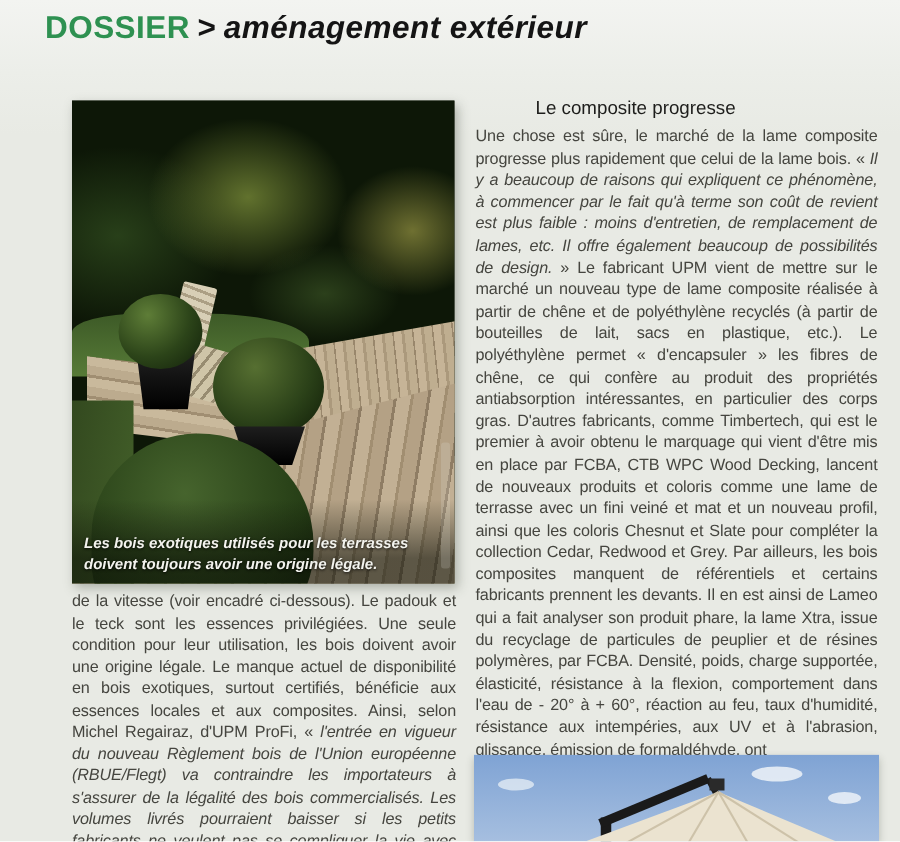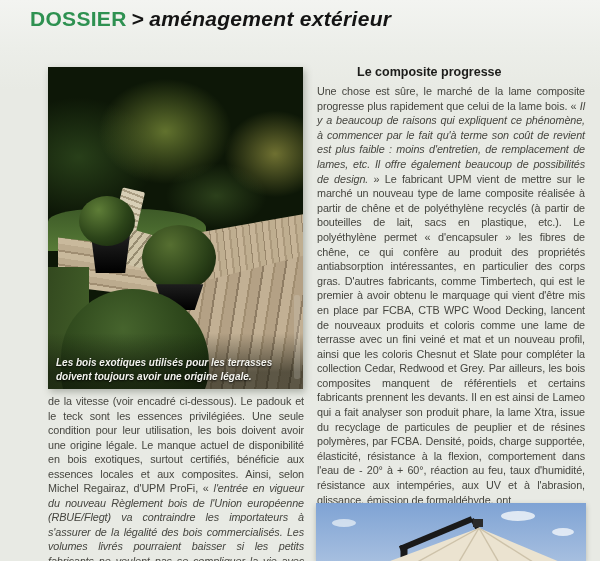--- a/index.html
+++ b/index.html
@@ -47,21 +47,21 @@
     background:radial-gradient(circle at 42% 28%,#46642d,#263e16 60%,#101d08 95%);}
   .caption-shade{left:0;bottom:0;width:100%;height:56px;
     background:linear-gradient(rgba(10,14,6,0),rgba(10,14,6,.55) 70%);}
   .caption{left:8px;right:24px;bottom:5px;color:#f3f3ee;font-style:italic;font-weight:bold;
     font-size:10px;line-height:1.38;text-shadow:0 1px 2px rgba(0,0,0,.85);}
   .credit-strip{right:3px;bottom:10px;width:6px;height:84px;background:rgba(235,235,225,.18);border-radius:2px;}
   
   .col-left-text{position:absolute;left:48px;top:394px;width:256px;
     font-size:10.8px;line-height:14.5px;letter-spacing:-.1px;text-align:justify;color:#45453f;}
   .col-right{position:absolute;left:317px;top:65px;width:268px;}
-  .col-right h3{margin:0 0 5px 0;font-size:12.5px;font-weight:bold;color:#1d1d1b;padding-left:40px;}
+  .col-right h3{margin:0 0 5px 0;font-size:12.5px;font-weight:normal;color:#1d1d1b;padding-left:40px;}
   .col-right p{margin:0;font-size:10.8px;line-height:14.6px;letter-spacing:-.1px;text-align:justify;color:#45453f;}
   em{font-style:italic;}
   
   .photo-umbrella{position:absolute;left:316px;top:503px;width:270px;height:58px;overflow:hidden;
     box-shadow:0 2px 5px rgba(60,70,55,.3);}
 </style>
 </head>
 <body>
 
 <div class="page">

